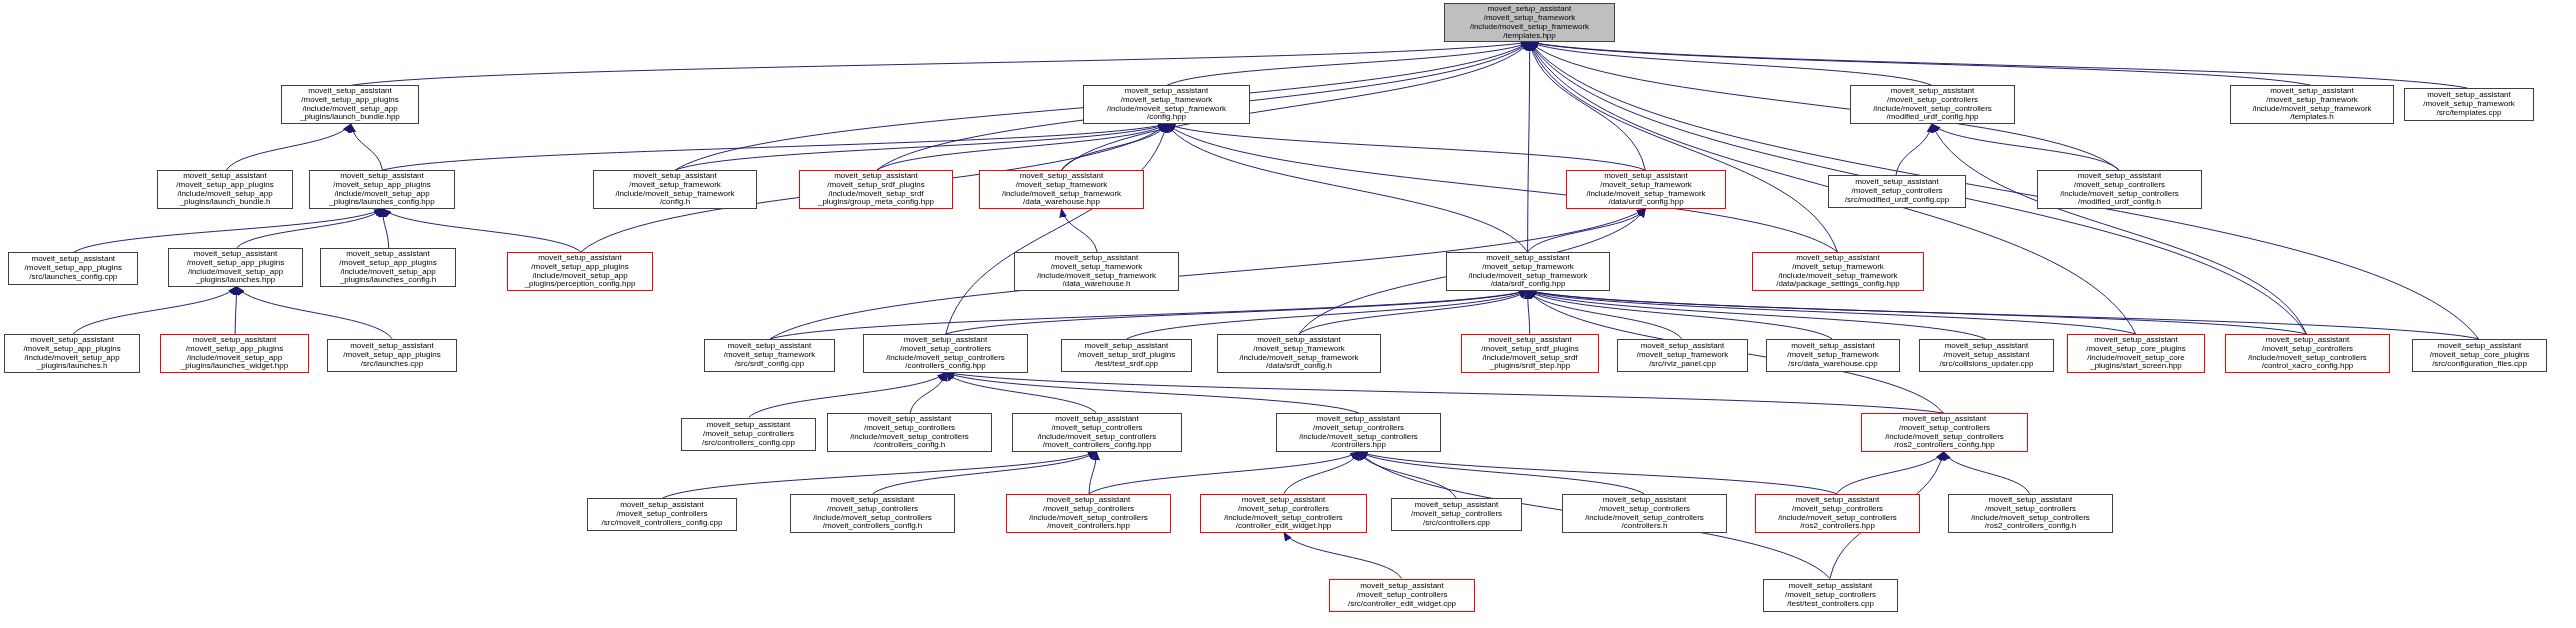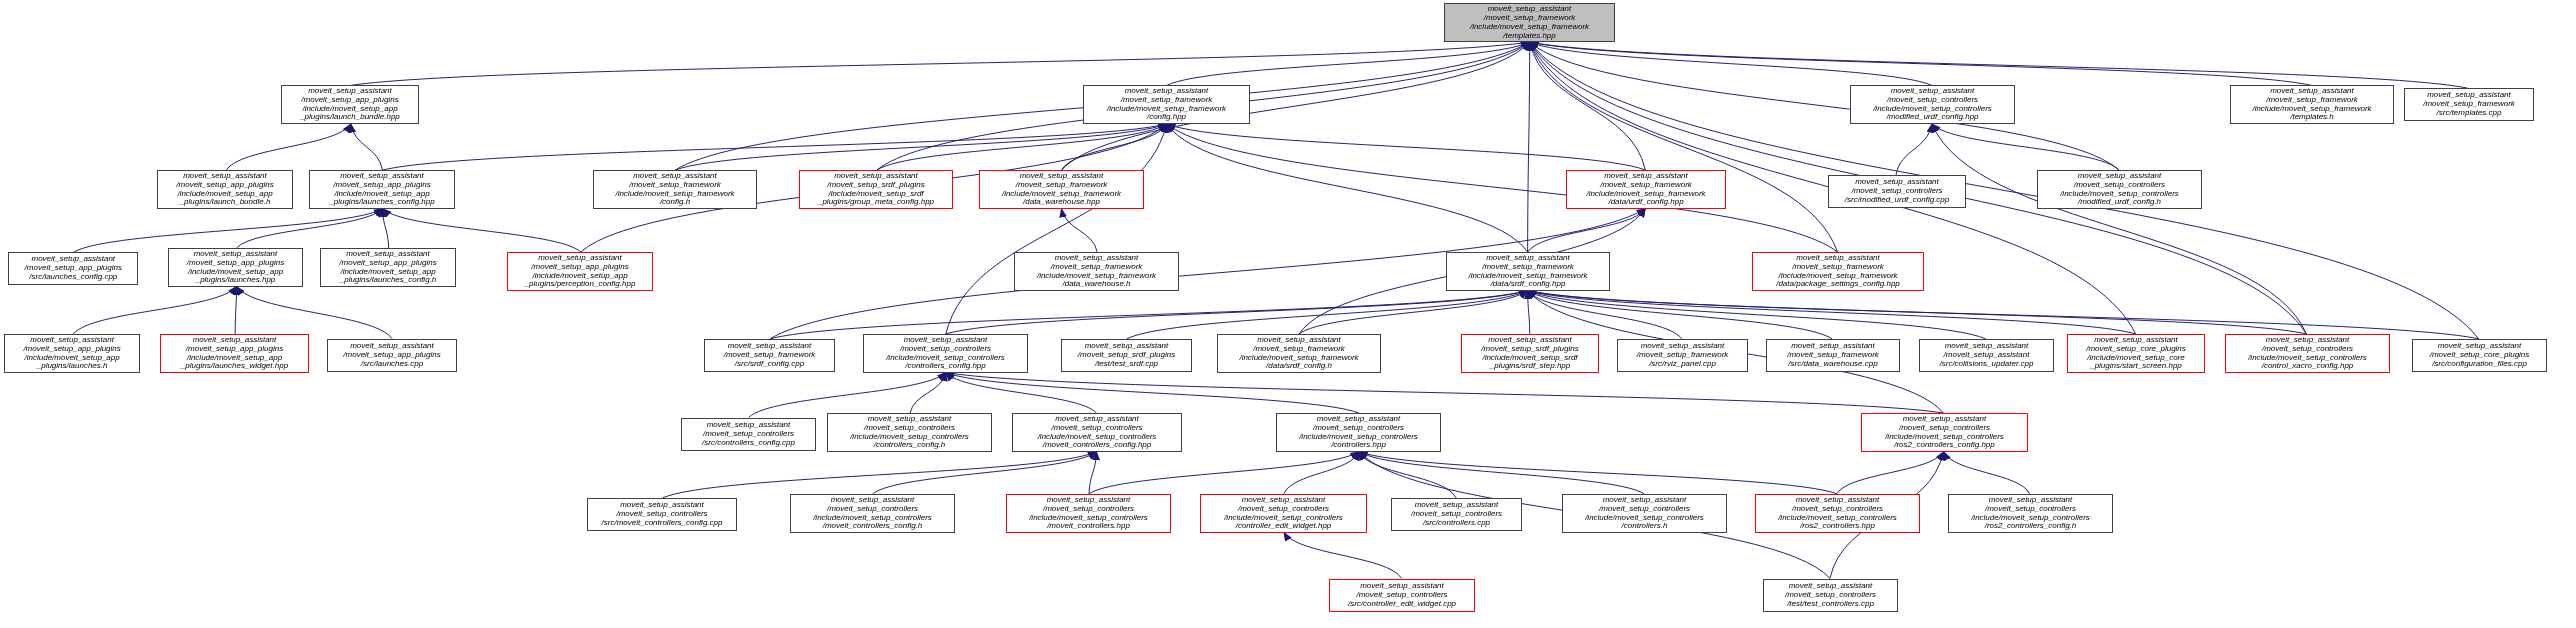--- a/index.html
+++ b/index.html
@@ -19,21 +19,20 @@
     border:0.7px solid #404040;
     display:flex;
     align-items:center;
     justify-content:center;
     text-align:center;
     color:#000000;
     line-height:1.12;
     white-space:pre-line;
     padding:0.7px 1.4px;
     overflow:hidden;
-    font-style:italic;
   }
   .node.red{border:0.7px solid #ff0000;}
   .node.root{background:#bfbfbf;border:0.7px solid #404040;}
   .node .lbl{display:block;width:100%;}
 </style>
 </head>
 <body>
 
 <div id="graph">
   <svg id="edges" viewBox="0 0 3738 912">

